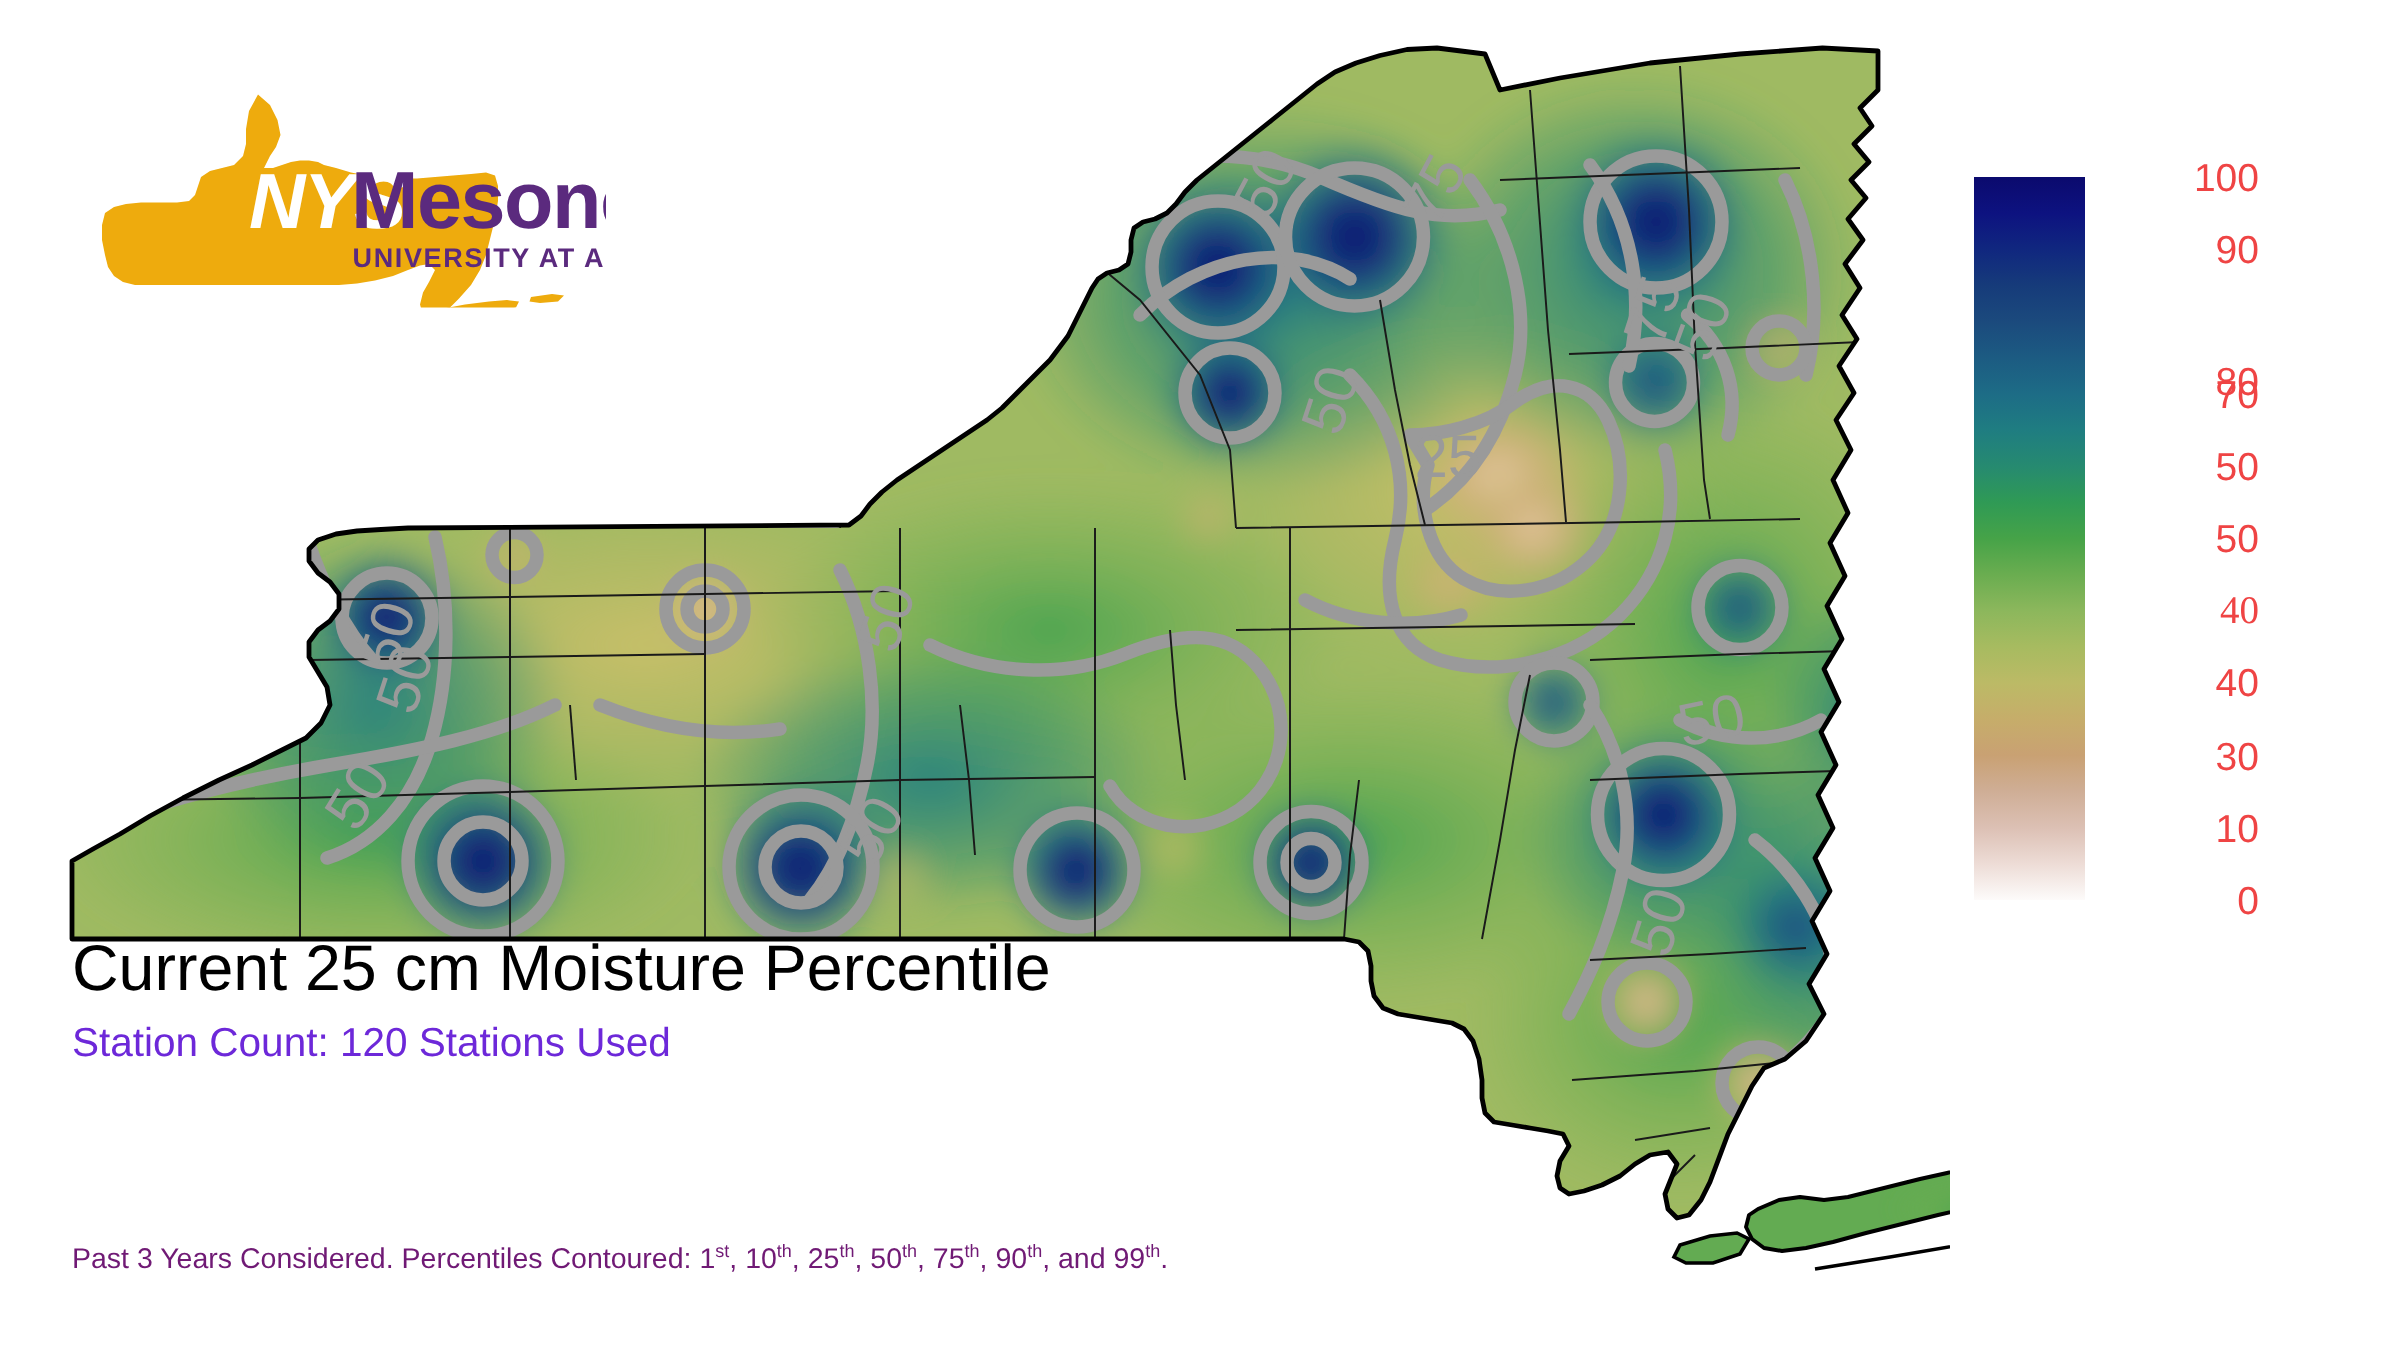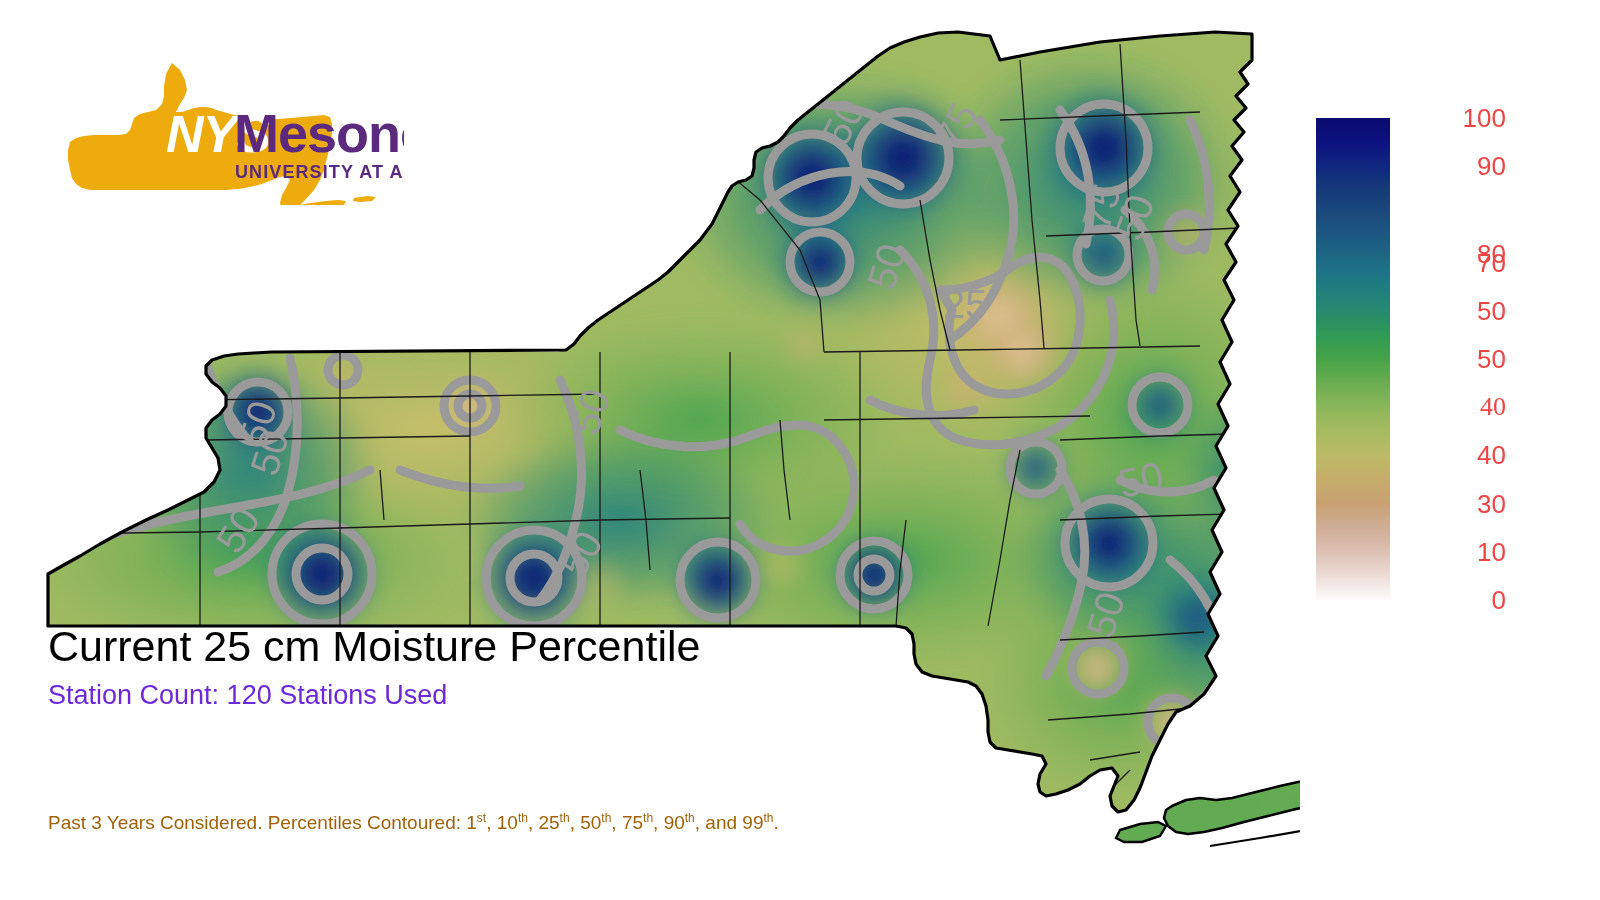--- a/index.html
+++ b/index.html
@@ -22,22 +22,22 @@
            font-size:26px;line-height:30px;color:#ef4444;}
 
   
   #caption{position:absolute;left:48px;top:625px;width:1000px;}
   #title-line{font-size:43px;line-height:42px;letter-spacing:0px;color:#000;
               white-space:nowrap;}
   #created-line{font-size:27px;line-height:33px;margin-top:18px;color:#000;
                 white-space:nowrap;}
   #station-line{font-size:27px;line-height:33px;margin-top:12px;color:#6d28d9;
                 white-space:nowrap;}
-  #footnote{position:absolute;left:48px;top:811px;font-size:19px;line-height:23px;
-            color:#a16207;white-space:nowrap;}
+  #footnote{position:absolute;left:48px;top:828px;font-size:19px;line-height:23px;
+            color:#701a75;white-space:nowrap;}
   #footnote sup{font-size:12px;vertical-align:super;line-height:0;}
 </style>
 </head>
 <body>
 
 <div id="logo">
   <svg width="350" height="145" viewBox="0 0 350 145">
 
     <g>
       <path id="silo" fill="#eeab0d" d="

